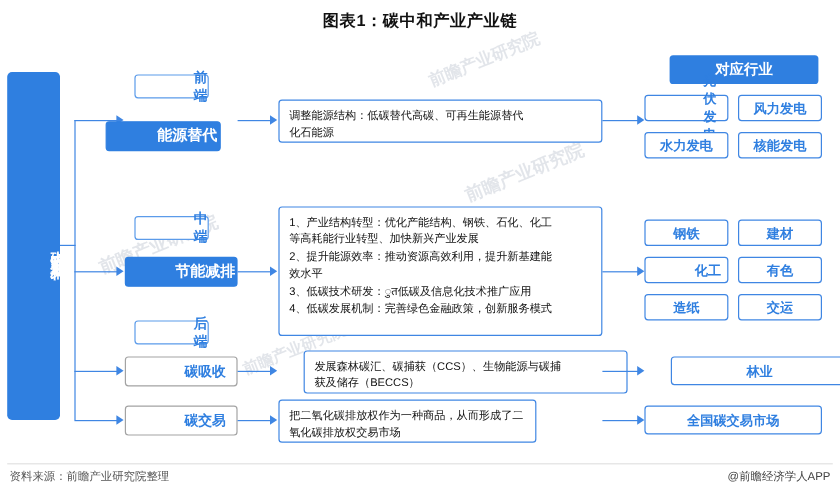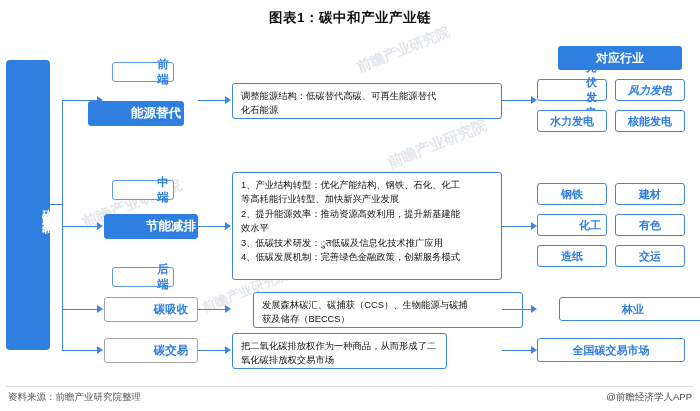--- a/index.html
+++ b/index.html
@@ -29,21 +29,21 @@
   }
   .wm1{left:355px;top:60px;font-size:14px;}
   .wm2{left:385px;top:155px;font-size:15px;}
   .wm3{left:80px;top:215px;font-size:15px;}
   .wm4{left:200px;top:300px;font-size:13px;}
 
   
   .box{
     position:absolute;box-sizing:border-box;
     display:flex;align-items:center;justify-content:center;
-    text-align:center;border-radius:3px;padding-left:40px;
+    text-align:right;border-radius:3px;padding-left:40px;
   }
   .blue{
     background:#2f7fe0;color:#fff;font-weight:bold;font-size:12.5px;
     border:1px solid #2f7fe0;
   }
   .ghost{
     background:#fff;color:#2f7fe0;border:1px solid #5b9bea;
     font-size:11.5px;font-weight:bold;
   }
   .outline-blue{
@@ -176,21 +176,21 @@
   <div class="line h" style="left:502px;top:226px;width:30px;"></div>
   <div class="arrow" style="left:531px;top:222px;"></div>
   <div class="line h" style="left:502px;top:309px;width:30px;"></div>
   <div class="arrow" style="left:531px;top:305px;"></div>
   <div class="line h" style="left:502px;top:350px;width:30px;"></div>
   <div class="arrow" style="left:531px;top:346px;"></div>
 
   <div class="sector-head" style="left:558px;top:46px;width:124px;height:24px;">对应行业</div>
 
   <div class="sector" style="left:537px;top:79px;width:70px;height:22px;padding-left:48px;">光伏发电</div>
-  <div class="sector" style="left:615px;top:79px;width:70px;height:22px;font-style:italic;">风力发电</div>
+  <div class="sector" style="left:615px;top:79px;width:70px;height:22px;">风力发电</div>
   <div class="sector" style="left:537px;top:110px;width:70px;height:22px;">水力发电</div>
   <div class="sector" style="left:615px;top:110px;width:70px;height:22px;">核能发电</div>
 
   <div class="sector" style="left:537px;top:183px;width:70px;height:22px;">钢铁</div>
   <div class="sector" style="left:615px;top:183px;width:70px;height:22px;">建材</div>
   <div class="sector" style="left:537px;top:214px;width:70px;height:22px;padding-left:36px;">化工</div>
   <div class="sector" style="left:615px;top:214px;width:70px;height:22px;">有色</div>
   <div class="sector" style="left:537px;top:245px;width:70px;height:22px;">造纸</div>
   <div class="sector" style="left:615px;top:245px;width:70px;height:22px;">交运</div>
 

